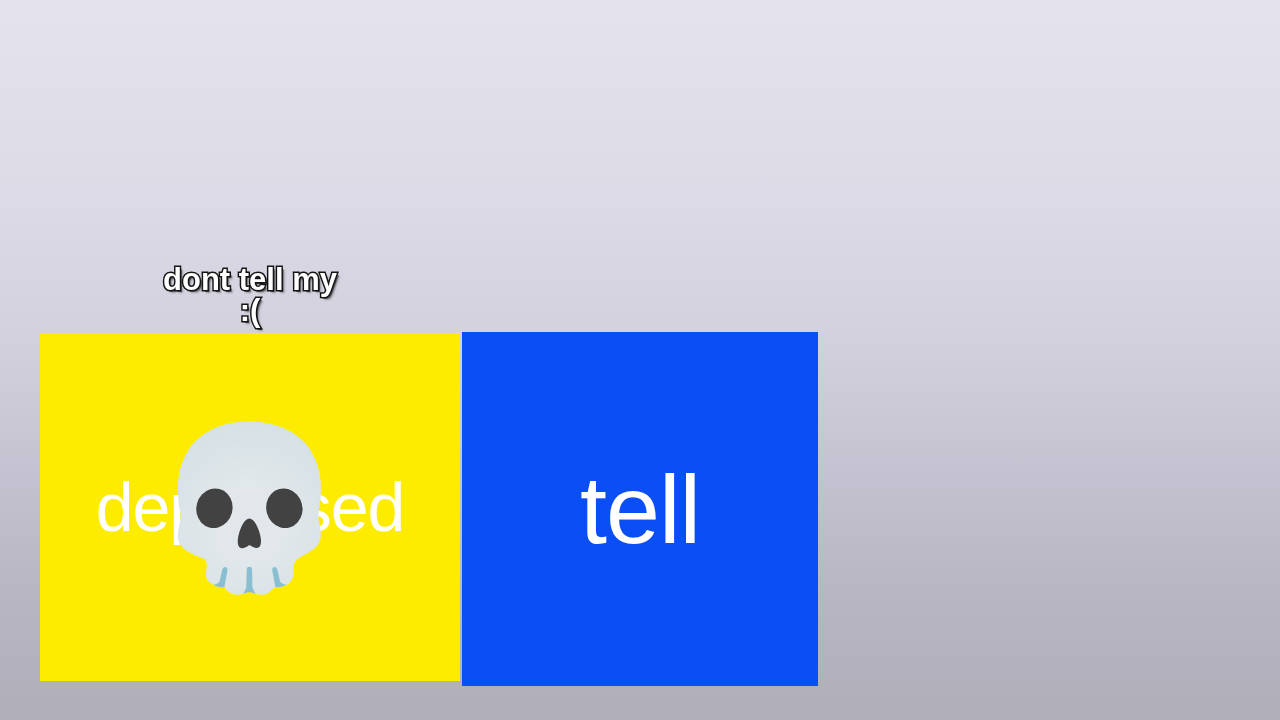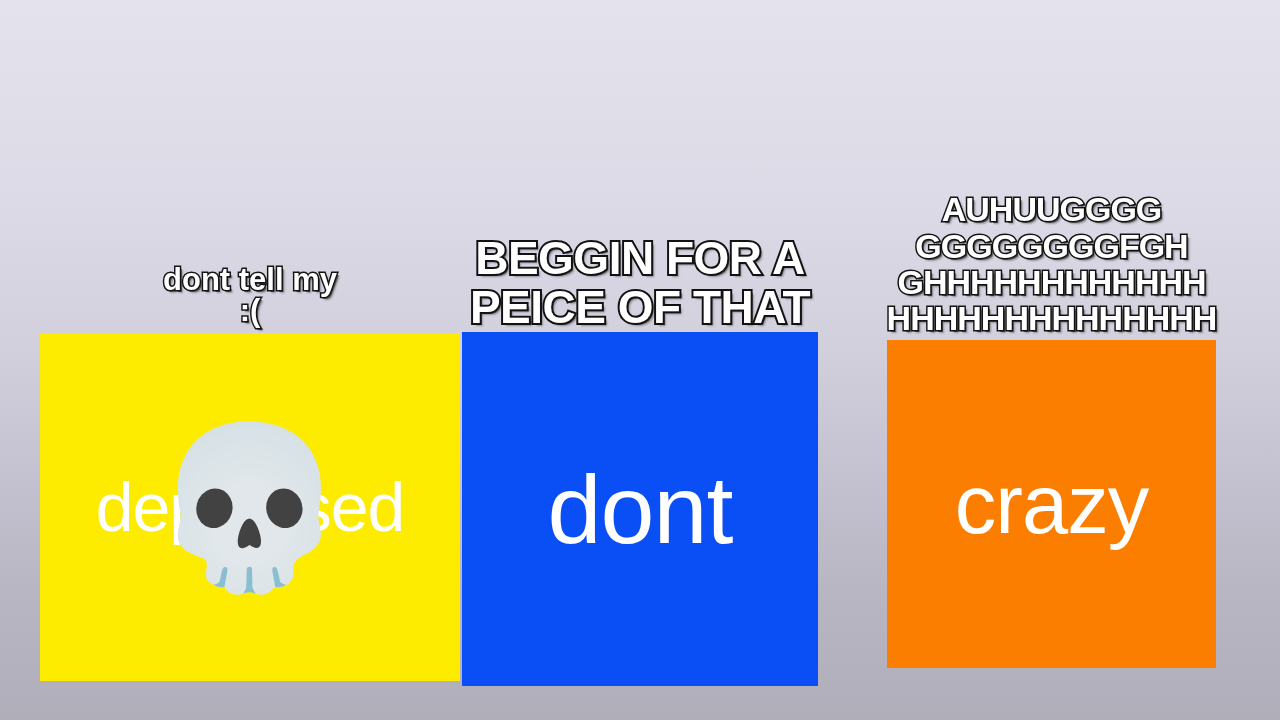--- a/index.html
+++ b/index.html
@@ -148,30 +148,19 @@
   <div class="panel" id="panel-depressed">
     <div class="caption">dont tell my
 :(</div>
     <div class="square">
       <span class="square-label">depressed</span>
     </div>
     <span class="emoji-overlay">💀</span>
   </div>
 
   <div class="panel" id="panel-cool">
-    <div class="caption">BEGGIN FOR A
-PEICE OF THAT</div>
     <div class="square">
-      <span class="square-label">dont</span>
+      <span class="square-label">tell</span>
     </div>
   </div>
 
-  <div class="panel" id="panel-crazy">
-    <div class="caption">AUHUUGGGG
-GGGGGGGGFGH
-GHHHHHHHHHHHH
-HHHHHHHHHHHHHH</div>
-    <div class="square">
-      <span class="square-label">crazy</span>
-    </div>
-  </div>
 
 </div>
 
 </body></html>

